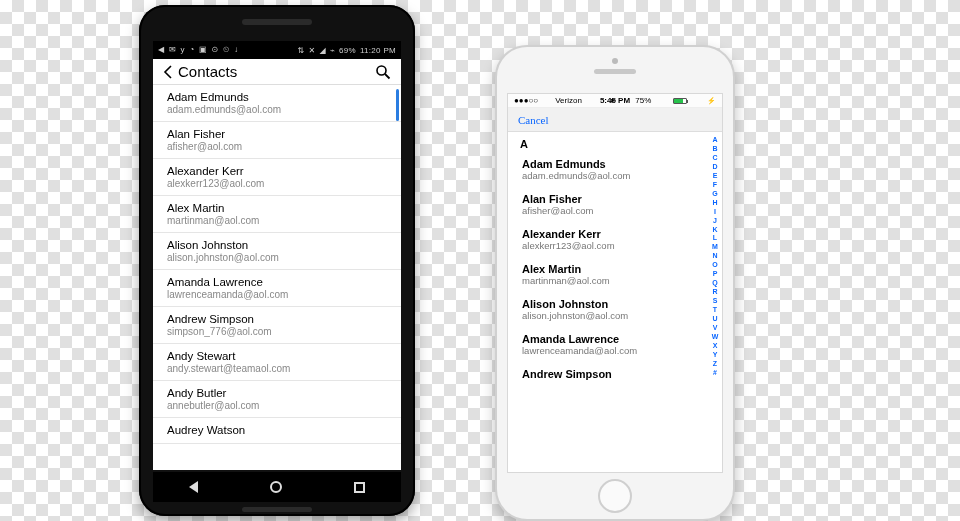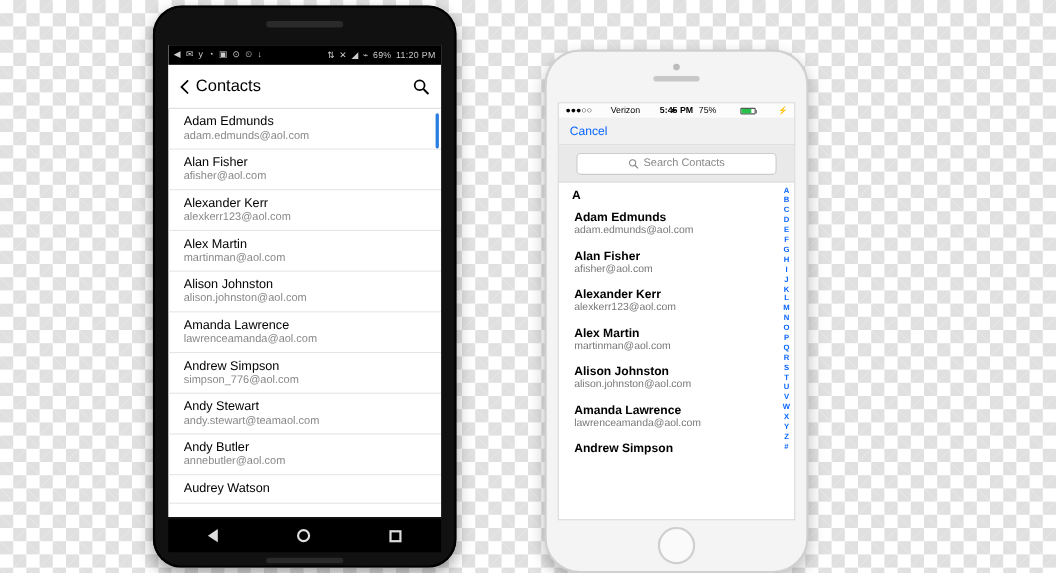--- a/index.html
+++ b/index.html
@@ -35,21 +35,21 @@
     background:#fff; overflow:hidden;
   }
   .a-status {
     height:18px; background:#000; color:#ccc;
     font-size:8px; display:flex; align-items:center; justify-content:space-between;
     padding:0 4px; letter-spacing:.3px;
   }
   .a-status .left span, .a-status .right span { margin:0 1px; }
   .a-status .right { margin-left:auto; display:flex; align-items:center; gap:2px; }
   .a-header {
-    height:40px; display:flex; align-items:center; gap:6px;
+    height:26px; display:flex; align-items:center; gap:6px;
     padding:0 10px; border-bottom:1px solid #ddd; background:#fff;
   }
   .a-back { font-size:15px; color:#000; }
   .a-title { font-size:15px; color:#000; }
   .a-search { margin-left:auto; font-size:14px; }
   .a-list { height:calc(100% - 52px); overflow:hidden; position:relative; }
   .a-item {
     padding:6px 14px 6px 14px; border-bottom:1px solid #e5e5e5;
     display:flex; flex-direction:column; justify-content:center;
   }
@@ -106,21 +106,21 @@
   .i-status .r { margin-left:auto; display:flex; align-items:center; gap:20px; }
   .batt {
     display:inline-block; width:14px; height:6px; border:1px solid #555; border-radius:1px;
     position:relative; margin-left:2px;
   }
   .batt::after { content:""; position:absolute; right:-2px; top:1px; width:1px; height:3px; background:#555; }
   .batt i { display:block; height:100%; width:75%; background:#27c24c; }
   .i-nav {
     height:24px; background:#f1f1f1; border-bottom:1px solid #ddd;
     display:flex; align-items:center; padding:0 10px;
-    color:#0a66ff; font-size:11px;
+    color:#0a66ff; font-size:11px;font-family:Liberation Serif, serif;
   }
   .i-search-wrap {
     height:34px; background:#e9e9e9; border-bottom:1px solid #ddd;
     display:flex; align-items:center; justify-content:center;
   }
   .i-search {
     width:85%; height:20px; background:#fff; border:1px solid #ccc; border-radius:4px;
     display:flex; align-items:center; justify-content:center; gap:4px;
     font-size:10px; color:#888;
   }
@@ -254,29 +254,20 @@
               <i></i>
             </span>
           <span style="color:#000;font-size:7px">⚡</span>
         </span>
       </div>
 
       <div class="i-nav">
         <span>Cancel</span>
       </div>
 
-      <div class="i-search-wrap">
-        <div class="i-search">
-          <svg width="10" height="10" viewBox="0 0 16 16">
-              <circle cx="6.5" cy="6.5" r="4.5" stroke="#888" stroke-width="1.6" fill="none"></circle>
-              <line x1="10" y1="10" x2="14.5" y2="14.5" stroke="#888" stroke-width="1.8"></line>
-            </svg>
-          <span>Search Contacts</span>
-        </div>
-      </div>
 
       <div class="i-list">
         <div class="i-section">A</div>
 
         <div class="i-item">
             <div class="n">Adam Edmunds</div>
             <div class="e">adam.edmunds@aol.com</div>
           </div>
         <div class="i-item">
             <div class="n">Alan Fisher</div>

